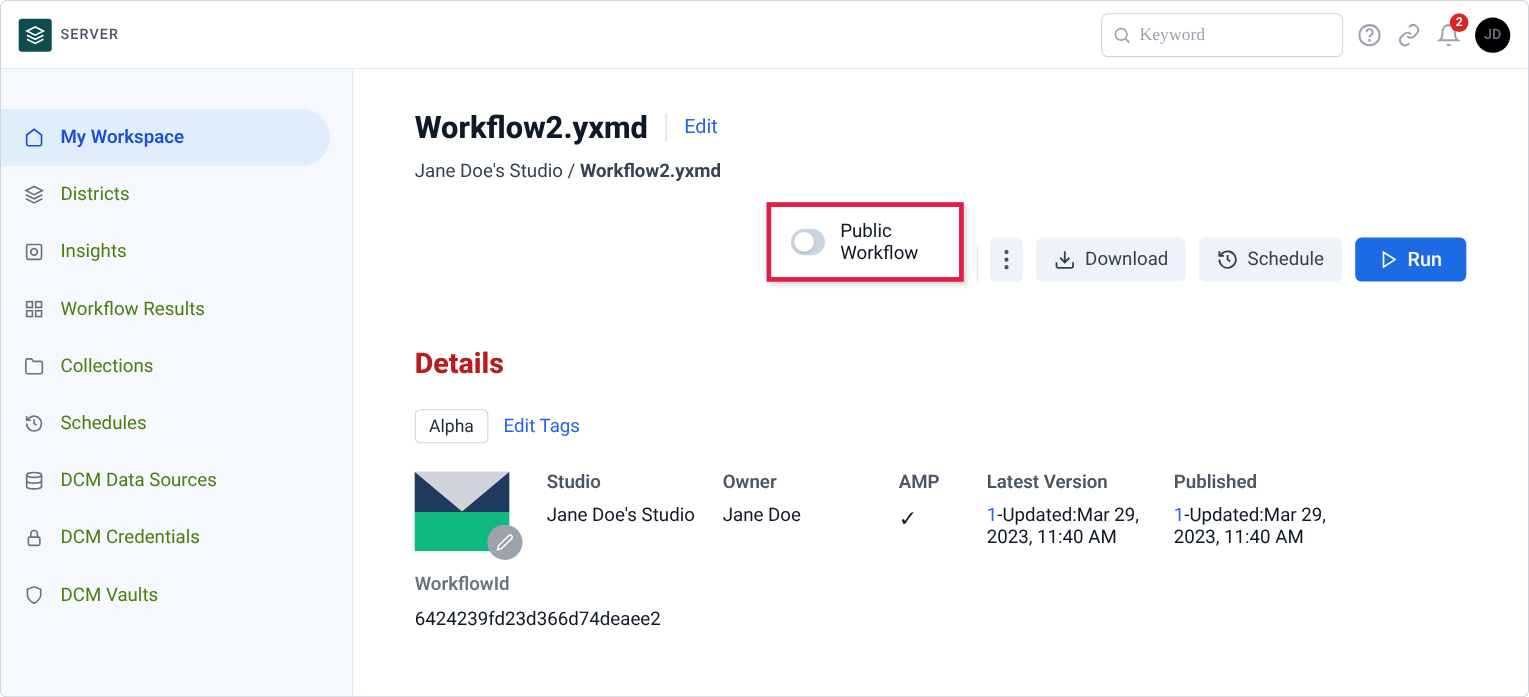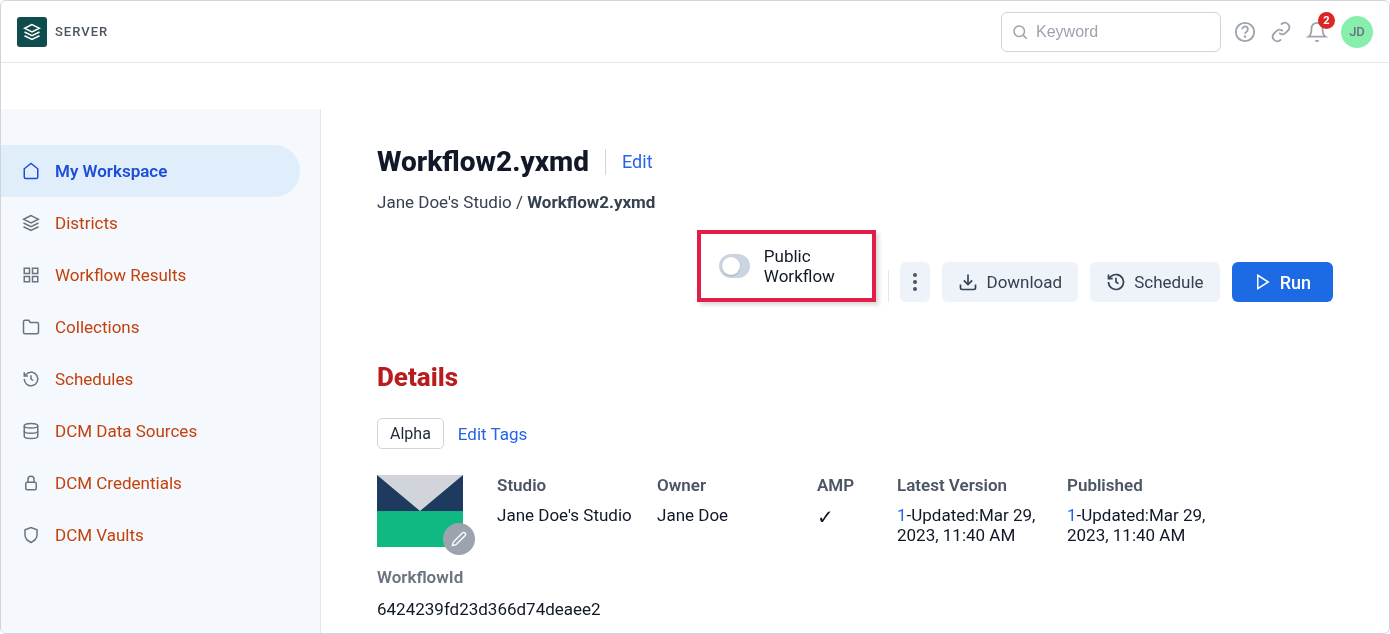--- a/index.html
+++ b/index.html
@@ -1,40 +1,40 @@
 <!DOCTYPE html>
 <html><head>
 <meta charset="utf-8">
 <style>
   * { box-sizing: border-box; margin: 0; padding: 0; }
   body { font-family: -apple-system, BlinkMacSystemFont, "Segoe UI", Roboto, sans-serif; background: #fff; color: #1f2937; }
-  .app { width: 1390px; height: 634px; border: 1px solid #d1d5db; border-radius: 6px; overflow: hidden; display: flex; flex-direction: column; gap: 46px; }
+  .app { width: 1390px; height: 634px; border: 1px solid #d1d5db; border-radius: 6px; overflow: hidden; display: flex; flex-direction: column; }
   
   
   .topbar { height: 62px; display: flex; align-items: center; padding: 0 16px; border-bottom: 1px solid #e5e7eb; gap: 20px; }
   .logo-wrap { display: flex; align-items: center; gap: 8px; }
   .logo-box { width: 30px; height: 30px; background: #0f4c4c; border-radius: 3px; display: flex; align-items: center; justify-content: center; color: #fff; }
   .logo-text { font-size: 13px; letter-spacing: 1px; color: #4b5563; font-weight: 500; }
   .nav-tabs { display: flex; gap: 24px; margin-left: 40px; height: 100%; align-items: center; }
   .nav-tab { color: #9ca3af; font-size: 18px; cursor: pointer; height: 100%; display: flex; align-items: center; position: relative; }
   .nav-tab.active { color: #2563eb; }
   .nav-tab.active::after { content: ''; position: absolute; bottom: 0; left: -6px; right: -6px; height: 3px; background: #2563eb; }
   .topbar-right { margin-left: auto; display: flex; align-items: center; gap: 12px; }
   .search-wrap { position: relative; }
-  .search-input { width: 220px; height: 40px; border: 1px solid #d1d5db; border-radius: 6px; padding: 0 14px 0 34px; font-size: 16px; color: #374151; }
+  .search-input { width: 220px; height: 40px; border: 1px solid #d1d5db; border-radius: 6px; padding: 0 14px 0 34px; font-size: 16px; color: #374151; font-family: Liberation Serif, serif; }
   .search-input::placeholder { color: #9ca3af; }
   .search-icon { position: absolute; left: 10px; top: 50%; transform: translateY(-50%); color: #9ca3af; }
   .icon-btn { width: 24px; height: 24px; display: flex; align-items: center; justify-content: center; color: #9ca3af; cursor: pointer; position: relative; }
   .bell-badge { position: absolute; top: -8px; right: -6px; background: #dc2626; color: #fff; font-size: 11px; font-weight: 700; border-radius: 50%; width: 17px; height: 17px; display: flex; align-items: center; justify-content: center; }
-  .avatar { width: 32px; height: 32px; border-radius: 50%; background: #86efac; color: #6b7280; display: flex; align-items: center; justify-content: center; font-size: 13px; font-weight: 500; }
+  .avatar { width: 32px; height: 32px; border-radius: 50%; background: #000000; color: #6b7280; display: flex; align-items: center; justify-content: center; font-size: 13px; font-weight: 500; }
   
   
   .body { flex: 1; display: flex; overflow: hidden; }
   .sidebar { width: 320px; background: #f5f9fd; border-right: 1px solid #e5e7eb; padding-top: 36px; }
-  .side-item { display: flex; align-items: center; gap: 14px; padding: 16px 20px; font-size: 17px; color: #c2410c; cursor: pointer; border-radius: 0 30px 30px 0; margin-right: 20px; }
+  .side-item { display: flex; align-items: center; gap: 14px; padding: 16px 20px; font-size: 17px; color: #4d7c0f; cursor: pointer; border-radius: 0 30px 30px 0; margin-right: 20px; }
   .side-item.active { background: #e0edfb; color: #1d4ed8; font-weight: 600; }
   .side-item .si-icon { width: 20px; display: flex; justify-content: center; color: #6b7280; }
   .side-item.active .si-icon { color: #1d4ed8; }
   
   
   .main { flex: 1; padding: 36px 56px; overflow: auto; }
   .title-row { display: flex; align-items: center; gap: 16px; }
   .page-title { font-size: 28px; font-weight: 800; color: #111827; }
   .title-divider { width: 1px; height: 26px; background: #d1d5db; }
   .edit-link { color: #2563eb; font-size: 18px; cursor: pointer; }
@@ -137,20 +137,29 @@
               <polygon points="12 2 2 7 12 12 22 7 12 2"></polygon>
               <polyline points="2 17 12 22 22 17"></polyline>
               <polyline points="2 12 12 17 22 12"></polyline>
             </svg>
           </span>
         <span>Districts</span>
       </div>
       <div class="side-item">
         <span class="si-icon">
             <svg width="18" height="18" viewBox="0 0 24 24" fill="none" stroke="currentColor" stroke-width="2">
+              <rect x="3" y="3" width="18" height="18" rx="2"></rect>
+              <circle cx="12" cy="12" r="4"></circle>
+            </svg>
+          </span>
+        <span>Insights</span>
+      </div>
+      <div class="side-item">
+        <span class="si-icon">
+            <svg width="18" height="18" viewBox="0 0 24 24" fill="none" stroke="currentColor" stroke-width="2">
               <rect x="3" y="3" width="7" height="7"></rect>
               <rect x="14" y="3" width="7" height="7"></rect>
               <rect x="3" y="14" width="7" height="7"></rect>
               <rect x="14" y="14" width="7" height="7"></rect>
             </svg>
           </span>
         <span>Workflow Results</span>
       </div>
       <div class="side-item">
         <span class="si-icon">

